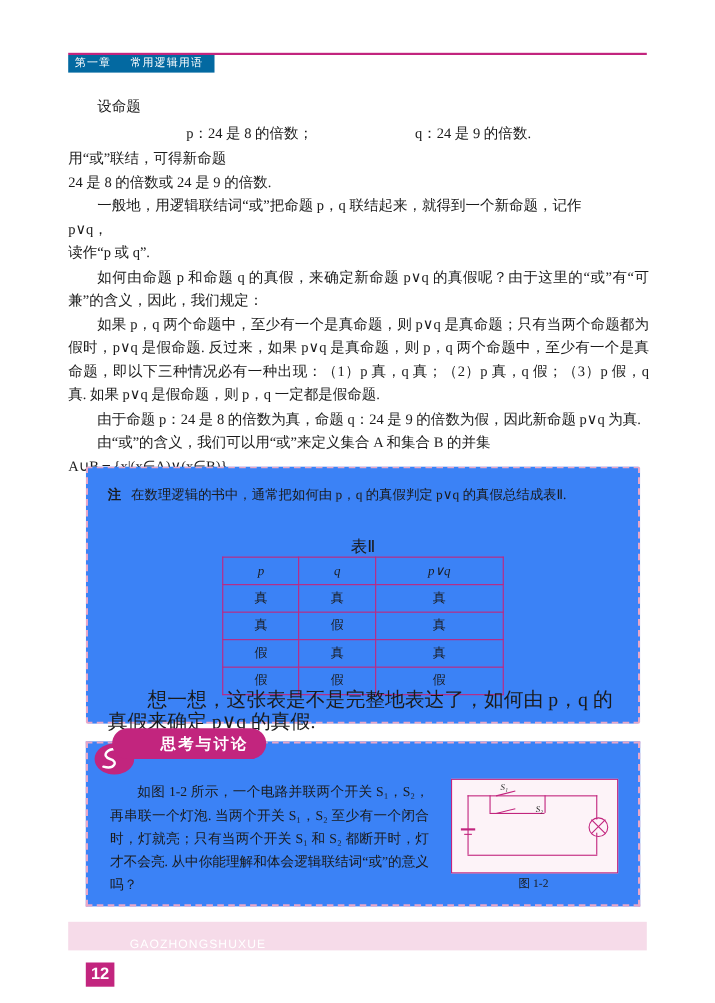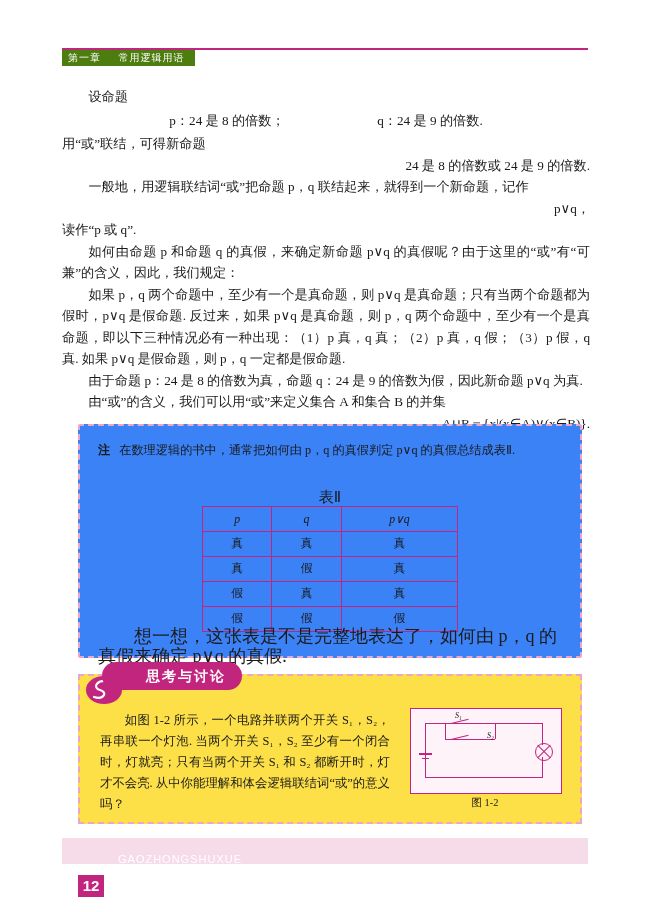--- a/index.html
+++ b/index.html
@@ -17,39 +17,39 @@
 
   
   .header{
     position:absolute;left:62px;top:48px;width:526px;height:18px;
   }
   .header-rule{
     position:absolute;left:0;top:0;width:526px;height:2px;background:#c2257e;
   }
   .header-tab{
     position:absolute;left:0;top:2px;height:16px;
-    background:#4d7c0f;color:#ffffff;
+    background:#0369a1;color:#ffffff;
     font-size:10px;line-height:16px;
     padding:0 10px 0 6px;
     font-family:"Liberation Sans", sans-serif;
     white-space:nowrap;
   }
   .header-tab .ch{letter-spacing:1px;}
   .header-tab .sep{display:inline-block;width:12px;}
 
   
   .content{
     position:absolute;left:62px;top:86px;width:528px;
     font-size:13.2px;
     line-height:21.5px;
     text-align:justify;
   }
   p{margin:0;}
   .indent{text-indent:2em;}
-  .center{text-align:right;text-indent:0;}
+  .center{text-align:left;text-indent:0;}
   .prop-line{
     text-align:center;
     margin-top:2px;margin-bottom:2px;
   }
   .prop-line .gap{display:inline-block;width:86px;}
 
   
   .notebox{
     position:absolute;left:78px;top:424px;width:500px;height:230px;
     border:2px dashed #e9a6c7;
@@ -87,21 +87,21 @@
   .note-foot{
     position:absolute;left:18px;top:200px;width:464px;
     font-size:18px;line-height:20px;
     text-indent:2em;
   }
 
   
   .discussbox{
     position:absolute;left:78px;top:674px;width:500px;height:146px;
     border:2px dashed #e9a6c7;
-    background:#fde047;
+    background:#3b82f6;
   }
   .badge{
     position:absolute;left:22px;top:-14px;
     height:28px;
     background:#c2257e;
     border-radius:14px;
     color:#ffffff;
     font-family:"Liberation Sans", sans-serif;
     font-size:14px;font-weight:bold;
     line-height:28px;

